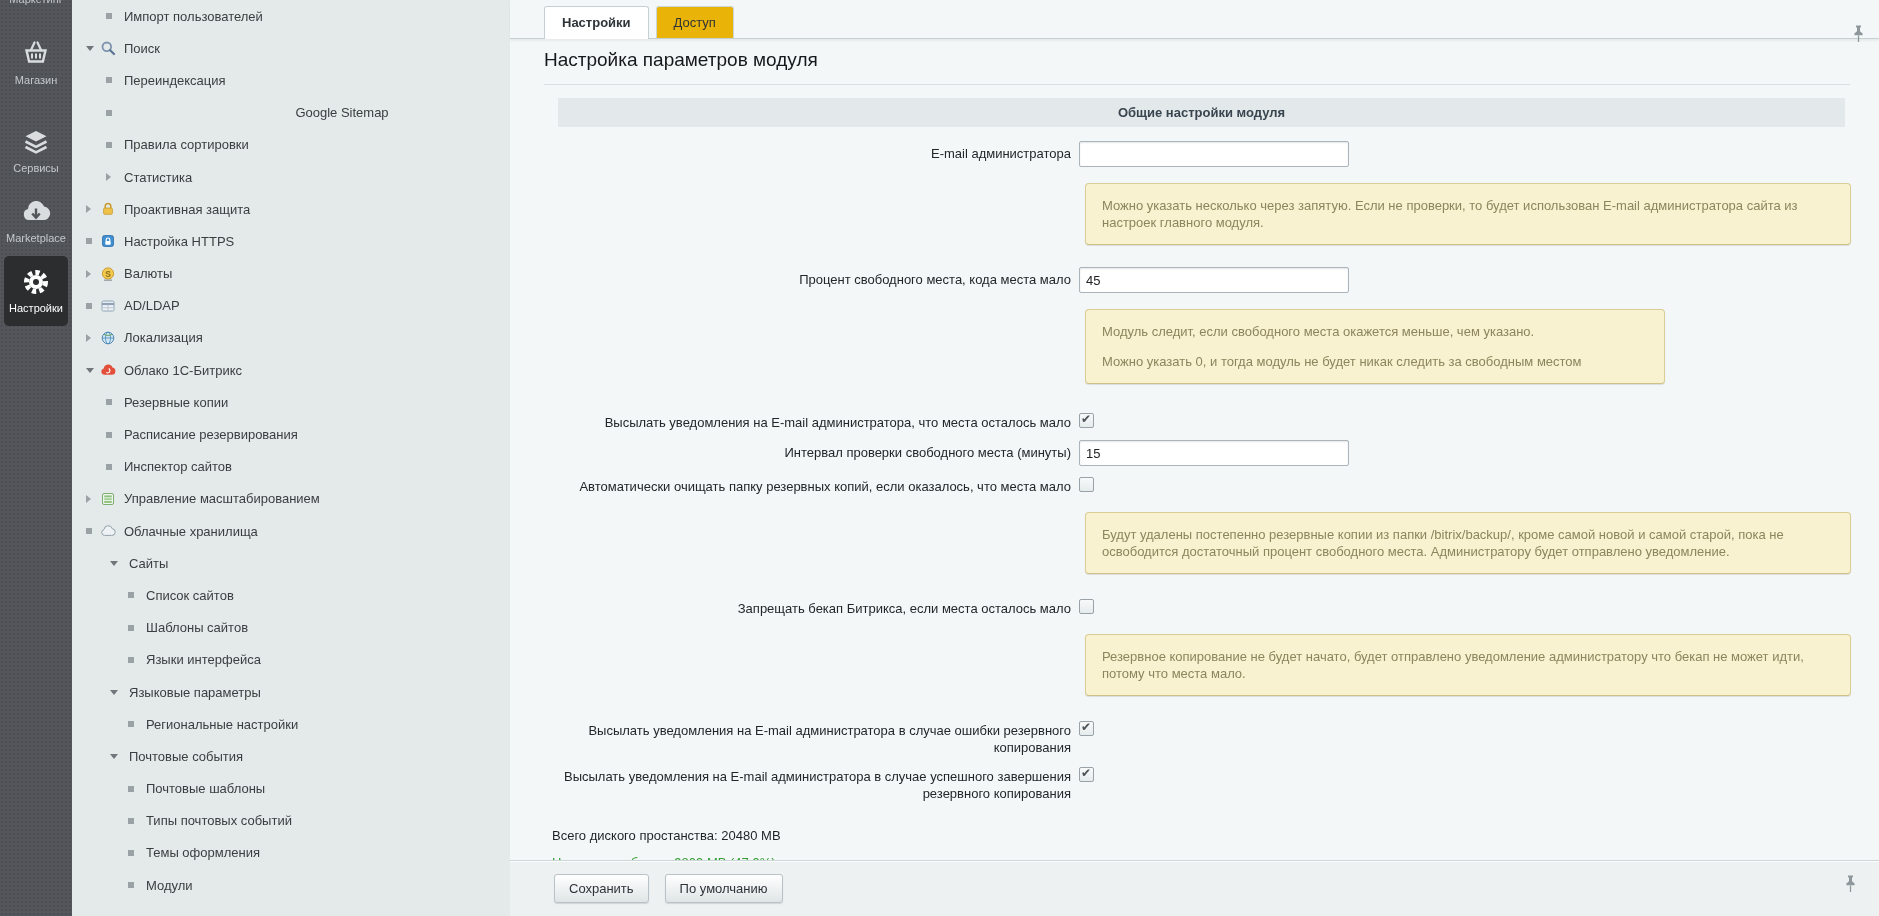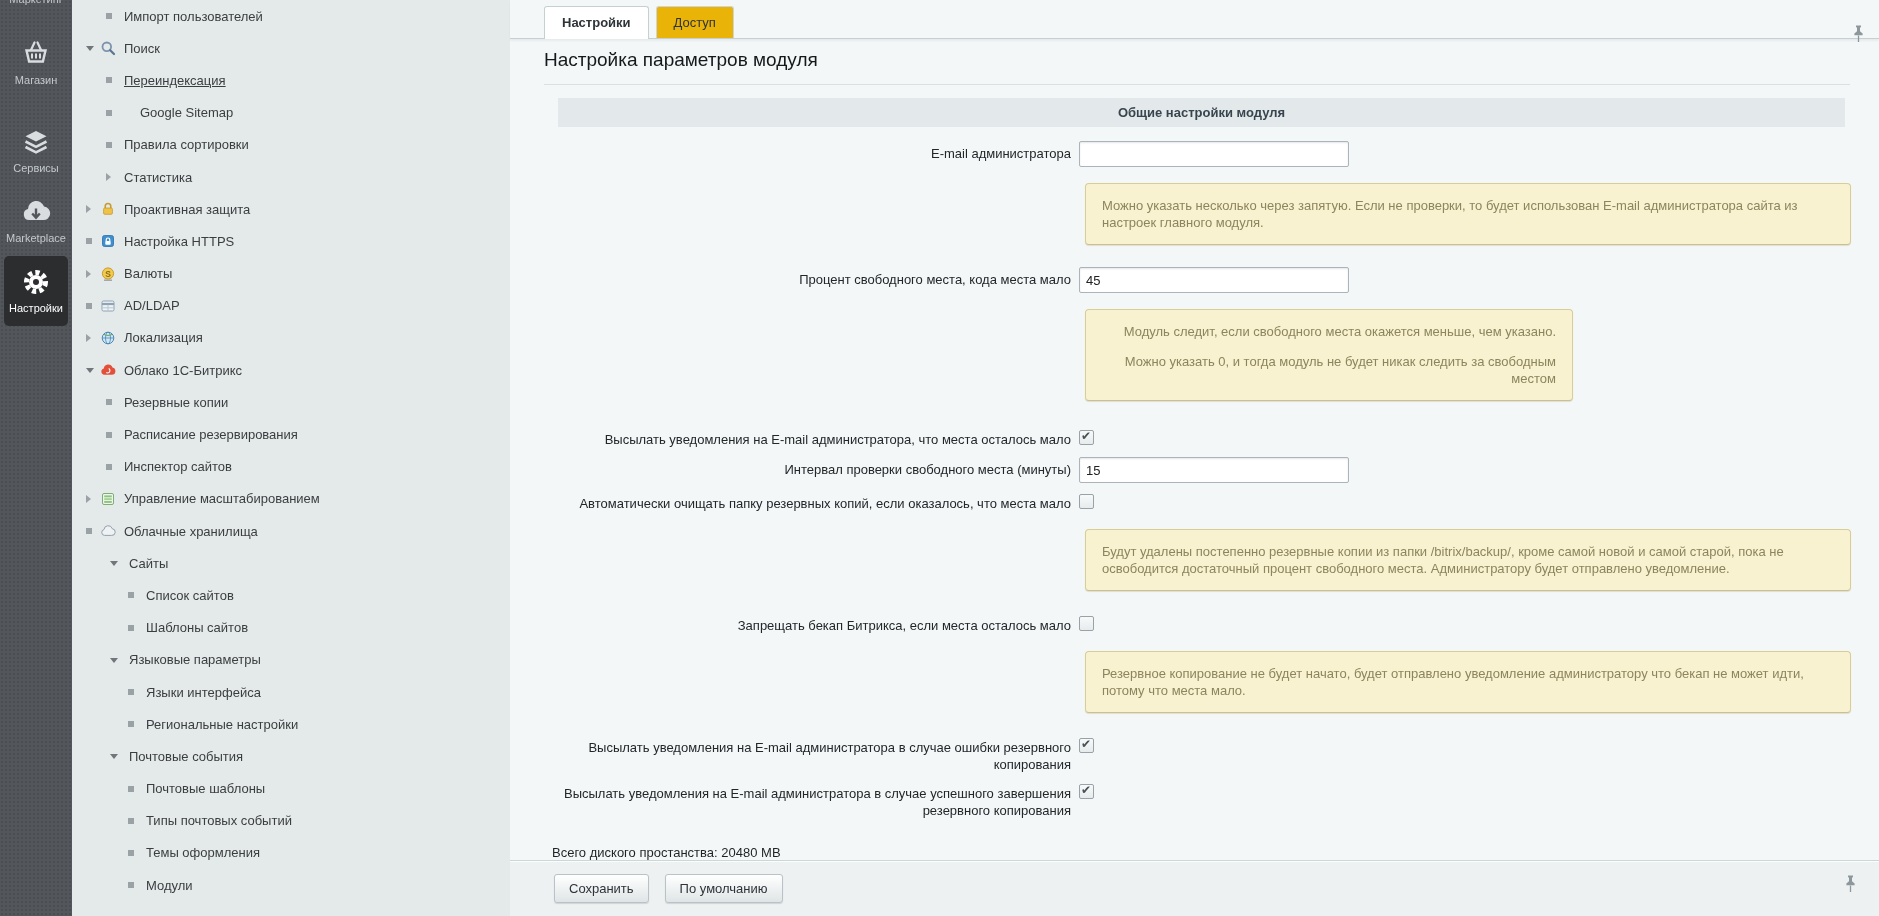--- a/index.html
+++ b/index.html
@@ -38,21 +38,21 @@
   .flabel{width:527px;text-align:right;font-size:13px;color:#22272a;line-height:17px;padding-top:4px;}
   .fctrl{margin-left:8px;padding-top:0;}
   .tin{width:256px;height:20px;border:1px solid #aab4ba;background:#fff;font-size:13px;font-family:"Liberation Sans",sans-serif;
        padding:2px 6px;box-shadow:inset 0 1px 2px rgba(0,0,0,.10);border-radius:2px;color:#222;}
   .cb{display:inline-block;width:15px;height:15px;margin-top:3px;border:1px solid #98a2a7;border-radius:2px;
       background:linear-gradient(#f8fafa,#e6ebeb);position:relative;cursor:pointer;box-sizing:border-box;}
   .cb.checked::after{content:"\2714";position:absolute;left:1px;top:-2px;font-size:12px;color:#4b5054;}
   .note{margin:16px 0 22px 541px;box-sizing:border-box;background:#f8f2d0;border:1px solid #d9cd94;border-bottom-color:#cfc183;
         border-radius:4px;padding:13px 16px;font-size:13px;line-height:17px;color:#8c855d;box-shadow:0 1px 1px rgba(0,0,0,.10);}
   .note.full{width:766px;}
-  .note.narrow{width:488px;text-align:right;}
+  .note.narrow{width:580px;}
   .note p{margin:0;}
   .note p + p{margin-top:13px;}
   .gap-sm{margin-bottom:8px;}
   .gap-lg{margin-bottom:26px;}
   .stats{margin:20px 0 0 8px;}
   .stat-line{font-size:13px;color:#1f2326;line-height:27px;}
   .stat-line.green{color:#2f9e31;}
 
   
   .footer{position:absolute;left:0;right:0;bottom:0;height:56px;background:#edf1f1;border-top:1px solid #ccd5d7;
@@ -97,25 +97,25 @@
         <span>Импорт пользователей</span>
       </div>
       <div class="menu-item" style="padding-left: 52px;">
         <span class="mk open" style="left: 14px;"></span>
         <span class="mi" style="left: 28px;"><svg viewBox="0 0 16 16">
             <circle cx="6.8" cy="6.8" r="4.3" fill="none" stroke="#7d93ad" stroke-width="1.8"></circle>
             <line x1="10.2" y1="10.2" x2="14" y2="14" stroke="#5b7694" stroke-width="2.2" stroke-linecap="round"></line>
           </svg></span>
         <span>Поиск</span>
       </div>
-      <div class="menu-item" style="padding-left: 52px; text-decoration: underline;">
+      <div class="menu-item" style="padding-left: 52px;">
         <span class="mk dot" style="left: 34px;"></span>
         <span>Переиндексация</span>
       </div>
-      <div class="menu-item" style="padding-left: 68px;">
+      <div class="menu-item" style="padding-left: 68px; justify-content: center;">
         <span class="mk dot" style="left: 34px;"></span>
         <span>Google Sitemap</span>
       </div>
       <div class="menu-item" style="padding-left: 52px;">
         <span class="mk dot" style="left: 34px;"></span>
         <span>Правила сортировки</span>
       </div>
       <div class="menu-item" style="padding-left: 52px;">
         <span class="mk closed" style="left: 34px;"></span>
         <span>Статистика</span>
@@ -208,27 +208,27 @@
         <span>Сайты</span>
       </div>
       <div class="menu-item" style="padding-left: 74px;">
         <span class="mk dot" style="left: 56px;"></span>
         <span>Список сайтов</span>
       </div>
       <div class="menu-item" style="padding-left: 74px;">
         <span class="mk dot" style="left: 56px;"></span>
         <span>Шаблоны сайтов</span>
       </div>
+      <div class="menu-item" style="padding-left: 74px;">
+        <span class="mk dot" style="left: 56px;"></span>
+        <span>Языки интерфейса</span>
+      </div>
       <div class="menu-item" style="padding-left: 57px;">
         <span class="mk open" style="left: 38px;"></span>
         <span>Языковые параметры</span>
-      </div>
-      <div class="menu-item" style="padding-left: 74px;">
-        <span class="mk dot" style="left: 56px;"></span>
-        <span>Языки интерфейса</span>
       </div>
       <div class="menu-item" style="padding-left: 74px;">
         <span class="mk dot" style="left: 56px;"></span>
         <span>Региональные настройки</span>
       </div>
       <div class="menu-item" style="padding-left: 57px;">
         <span class="mk open" style="left: 38px;"></span>
         <span>Почтовые события</span>
       </div>
       <div class="menu-item" style="padding-left: 74px;">

